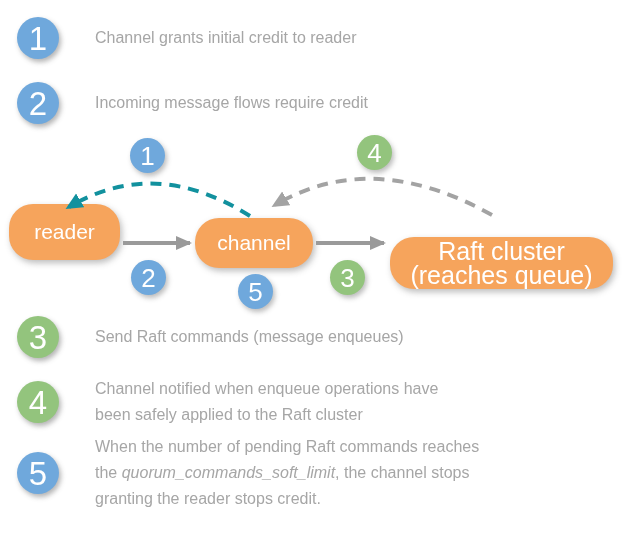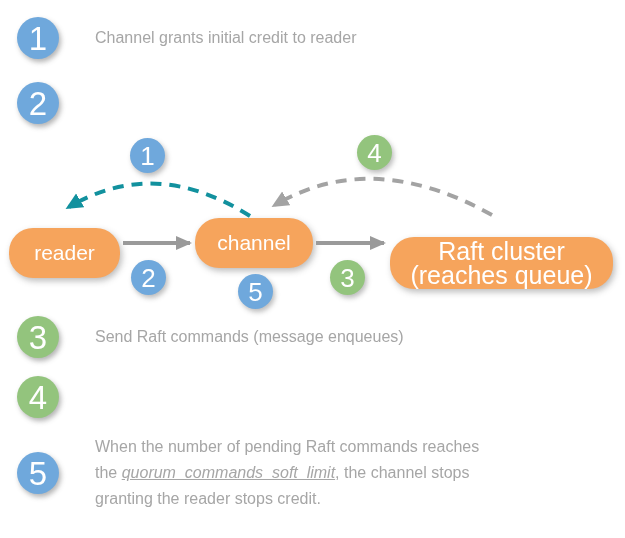--- a/index.html
+++ b/index.html
@@ -22,21 +22,21 @@
     box-shadow:2px 3px 5px rgba(90,90,90,0.45);
     flex:0 0 auto;
   }
   .circle.big{width:42px;height:42px;font-size:33px;line-height:1;}
   .blue{background:var(--blue);}
   .green{background:var(--green);}
   .step-text{
     color:var(--text-gray);
     font-size:16px;line-height:26px;
   }
-  .step-text i{font-style:italic;text-decoration:underline;}
+  .step-text i{font-style:italic;}
   
   .node{
     position:absolute;
     background:var(--orange);
     border-radius:24px;
     color:#ffffff;
     display:flex;flex-direction:column;align-items:center;justify-content:center;
     text-align:center;
     font-size:21px;
     box-shadow:2px 3px 6px rgba(90,90,90,0.4);
@@ -65,23 +65,24 @@
 <body>
 
 <div class="canvas">
 
   <div class="step-row" style="top:17px;">
     <div class="circle big blue">1</div>
     <div class="step-text">Channel grants initial credit to reader</div>
   </div>
   <div class="step-row" style="top:82px;">
     <div class="circle big blue">2</div>
+    <div class="step-text">Incoming message flows require credit</div>
   </div>
 
-  <div class="node" style="left:9px;top:228px;width:111px;height:50px;">
+  <div class="node" style="left:9px;top:204px;width:111px;height:56px;">
     <span>reader</span>
   </div>
   <div class="node" style="left:195px;top:218px;width:118px;height:50px;">
     <span>channel</span>
   </div>
   <div class="node raft" style="left:390px;top:218px;width:223px;height:52px;">
     <span>Raft cluster</span>
     <span>(reaches queue)</span>
   </div>
 
@@ -108,19 +109,20 @@
   <div class="badge blue" style="left:131px;top:260px;">2</div>
   <div class="badge blue" style="left:238px;top:274px;">5</div>
   <div class="badge green" style="left:330px;top:260px;">3</div>
 
   <div class="step-row" style="top:316px;">
     <div class="circle big green">3</div>
     <div class="step-text">Send Raft commands (message enqueues)</div>
   </div>
   <div class="step-row" style="top:376px;">
     <div class="circle big green">4</div>
+    <div class="step-text"><span>Channel notified when enqueue operations have</span><br><span>been safely applied to the Raft cluster</span></div>
   </div>
   <div class="step-row" style="top:434px;">
     <div class="circle big blue">5</div>
     <div class="step-text"><span>When the number of pending Raft commands reaches</span><br><span>the </span><i>quorum_commands_soft_limit</i><span>, the channel stops</span><br><span>granting the reader stops credit.</span></div>
   </div>
 
 </div>
 
 </body></html>

